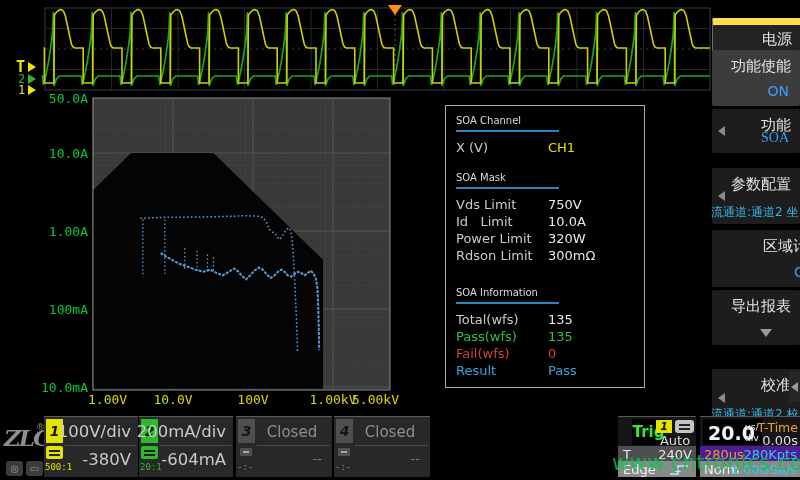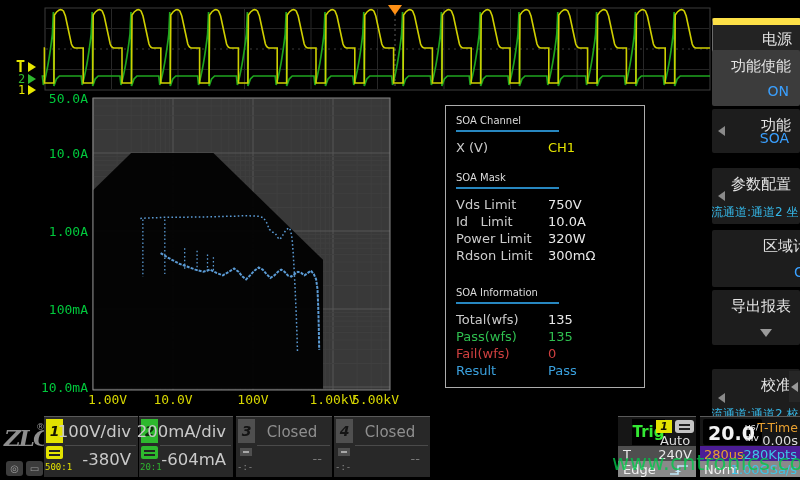--- a/index.html
+++ b/index.html
@@ -39,21 +39,21 @@
   .sb .val{position:absolute;right:11px;bottom:7px;font-size:14px;color:#3aa0ff;}
   .sb .sub{position:absolute;left:0;bottom:3px;width:100%;overflow:hidden;white-space:nowrap;
            font-size:12px;color:#35b6e6;text-indent:-13px;}
   .backarrow{position:absolute;left:6px;top:50%;margin-top:-5px;width:0;height:0;
     border-top:5px solid transparent;border-bottom:5px solid transparent;border-right:7px solid #8a8a8a;}
   .chevdown{position:absolute;right:28px;bottom:8px;width:0;height:0;
     border-left:6px solid transparent;border-right:6px solid transparent;border-top:8px solid #9a9a9a;}
   #sb0{top:18px;height:29px;background:#232323;border-top:7px solid #fde047;border-left:1px solid #6a6a6a;}
   #sb0 .lbl{top:5px;}
   #sb1{top:50px;height:56px;}
-  #sb2{top:109px;height:44px;}
+  #sb2{top:109px;height:44px;font-family:Liberation Serif, serif;}
   #sb3{top:168px;height:56px;}
   #sb4{top:230px;height:57px;padding-left:32px;}
   #sb5{top:290px;height:55px;}
   #sb6{top:369px;height:57px;}
   #sb-scroll{left:789px;top:371px;width:11px;height:31px;background:#262626;z-index:7;
     display:flex;align-items:center;justify-content:center;}
   #sb-scroll .backarrow{position:static;margin:0;border-right-color:#999;}
 
   
   .chblk{top:416px;height:60px;background:#282828;border-top:1px solid #5a5a5a;z-index:6;}

